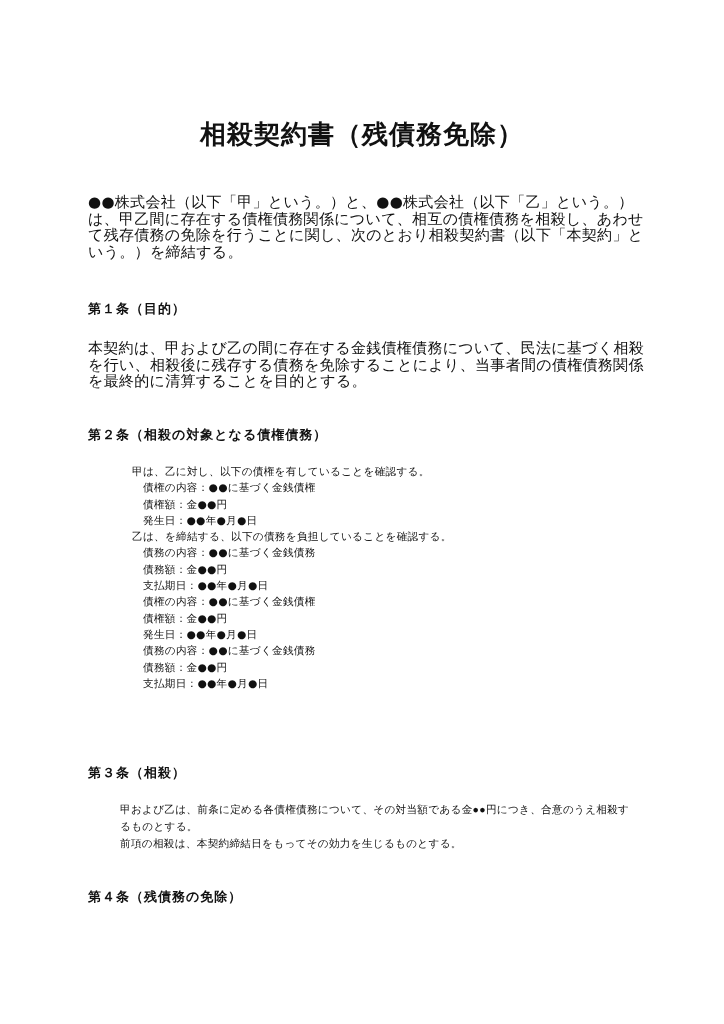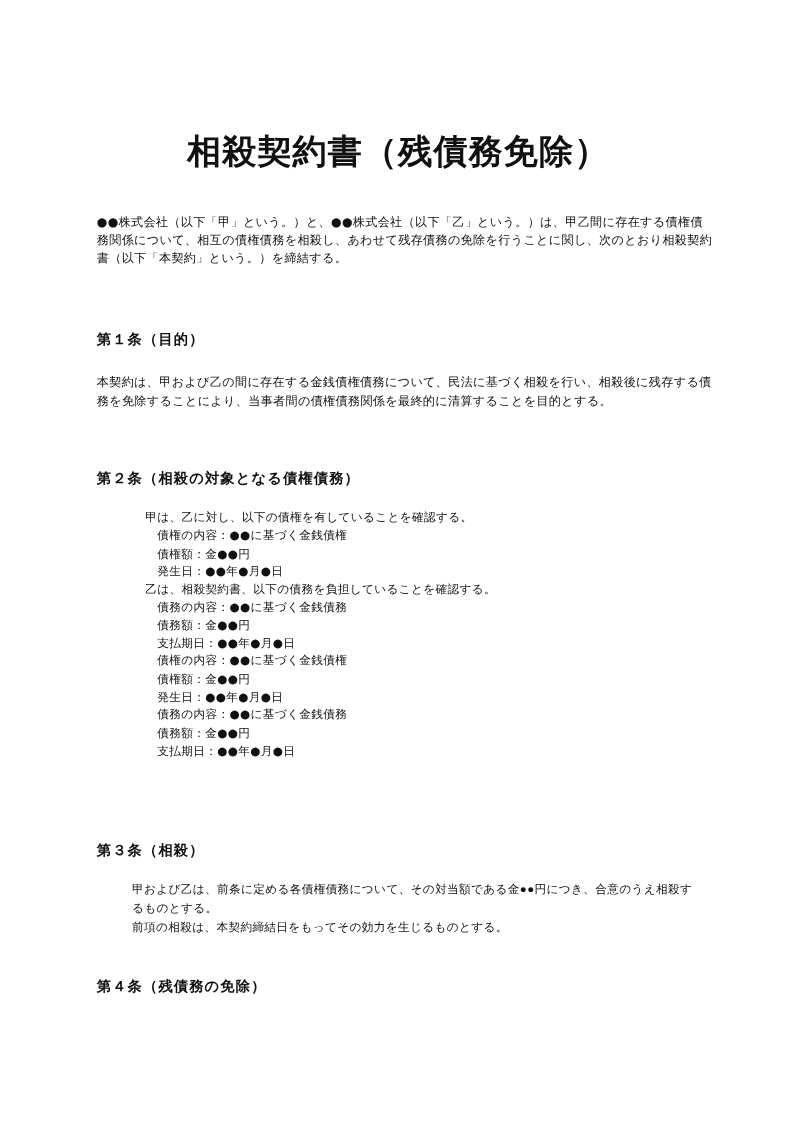--- a/index.html
+++ b/index.html
@@ -1,20 +1,20 @@
 <!DOCTYPE html>
 <html><head>
 <meta charset="utf-8">
 <style>
   html, body { margin: 0; padding: 0; background: #ffffff; }
   body { width: 724px; height: 1024px; position: relative; overflow: hidden;
          font-family: "DejaVu Sans", "Liberation Sans", sans-serif; color: #111; }
   .title { position: absolute; top: 117px; left: 0; width: 724px; text-align: center;
-           font-size: 31px; font-weight: bold; letter-spacing: 1px; }
-  .para { position: absolute; left: 88px; width: 560px; font-size: 11px; line-height: 16.5px;
+           font-size: 26px; font-weight: bold; letter-spacing: 1px; }
+  .para { position: absolute; left: 88px; width: 560px; font-size: 15px; line-height: 16.5px;
           letter-spacing: 0.3px; }
   .heading { position: absolute; left: 88px; font-size: 13px; font-weight: bold; letter-spacing: 1px; }
   .list { position: absolute; left: 120px; font-size: 10.6px; line-height: 16.3px; letter-spacing: 0.3px; margin-left: 12px; }
   .list .l1 { padding-left: 0; }
   .list .l2 { padding-left: 11px; }
   .indent-para { position: absolute; left: 120px; width: 520px; font-size: 10.6px; line-height: 16.5px; letter-spacing: 0.3px; }
 </style>
 </head>
 <body>
 
@@ -25,21 +25,21 @@
 
   <div class="heading" style="top:300px;">第１条（目的）</div>
   <div class="para" style="top:340px;">本契約は、甲および乙の間に存在する金銭債権債務について、民法に基づく相殺を行い、相殺後に残存する債務を免除することにより、当事者間の債権債務関係を最終的に清算することを目的とする。</div>
 
   <div class="heading" style="top:426px;">第２条（相殺の対象となる債権債務）</div>
   <div class="list" style="top:463px;">
     <div class="l1">甲は、乙に対し、以下の債権を有していることを確認する。</div>
     <div class="l2">債権の内容：●●に基づく金銭債権</div>
     <div class="l2">債権額：金●●円</div>
     <div class="l2">発生日：●●年●月●日</div>
-    <div class="l1">乙は、相殺契約書、以下の債務を負担していることを確認する。</div>
+    <div class="l1">乙は、を締結する、以下の債務を負担していることを確認する。</div>
     <div class="l2">債務の内容：●●に基づく金銭債務</div>
     <div class="l2">債務額：金●●円</div>
     <div class="l2">支払期日：●●年●月●日</div>
     <div class="l2">債権の内容：●●に基づく金銭債権</div>
     <div class="l2">債権額：金●●円</div>
     <div class="l2">発生日：●●年●月●日</div>
     <div class="l2">債務の内容：●●に基づく金銭債務</div>
     <div class="l2">債務額：金●●円</div>
     <div class="l2">支払期日：●●年●月●日</div>
   </div>

